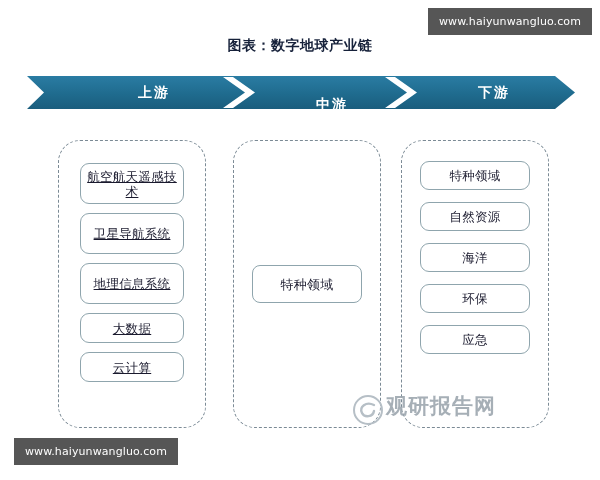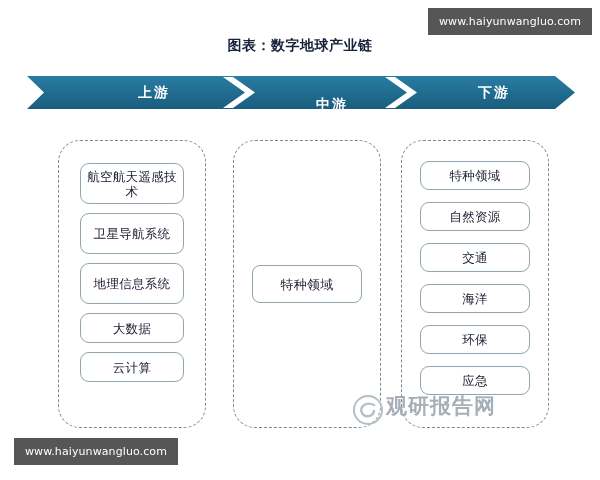--- a/index.html
+++ b/index.html
@@ -177,20 +177,21 @@
     align-items: center;
     justify-content: center;
     font-size: 12.5px;
     line-height: 15px;
     letter-spacing: 0.3px;
   }
   .node-upstream {
     width: 104px;
     min-height: 30px;
     padding: 2px 4px;
+    text-decoration: underline;
   }
   .node-upstream.two-line {
     height: 41px;
   }
   .node-downstream {
     width: 110px;
     height: 29px;
   }
   .node-mid {
     width: 110px;
@@ -238,21 +239,20 @@
 <div class="column" id="column-midstream">
   <div class="node-list" id="midstream-nodes">
     <div class="node node-mid">特种领域</div>
   </div>
 </div>
 
 <div class="column" id="column-downstream">
   <div class="node-list" id="downstream-nodes">
     <div class="node node-downstream">特种领域</div>
     <div class="node node-downstream">自然资源</div>
-    <div class="node node-downstream">交通</div>
     <div class="node node-downstream">海洋</div>
     <div class="node node-downstream">环保</div>
     <div class="node node-downstream">应急</div>
   </div>
 </div>
 
 <div class="wm-center">
   <svg class="wm-logo" viewBox="0 0 32 32">
     <circle cx="16" cy="16" r="14" fill="none" stroke="#b6bfc6" stroke-width="2"></circle>
     <path d="M 22 11 C 14 7, 7 13, 10 19 C 12.5 24, 21 23, 22 17" fill="none" stroke="#b6bfc6" stroke-width="2.4" stroke-linecap="round"></path>

